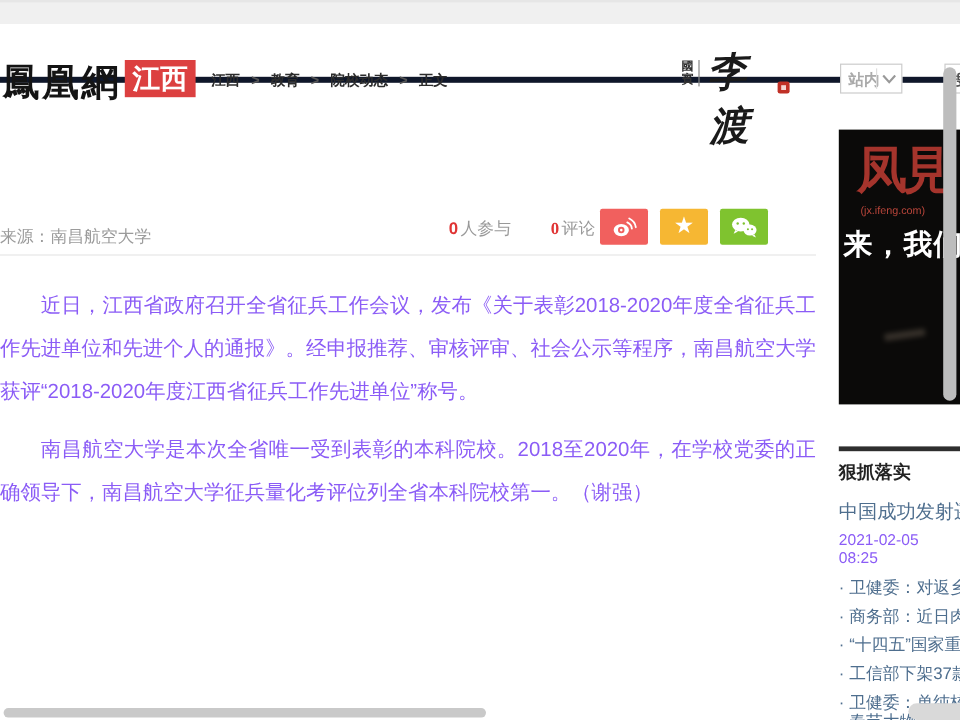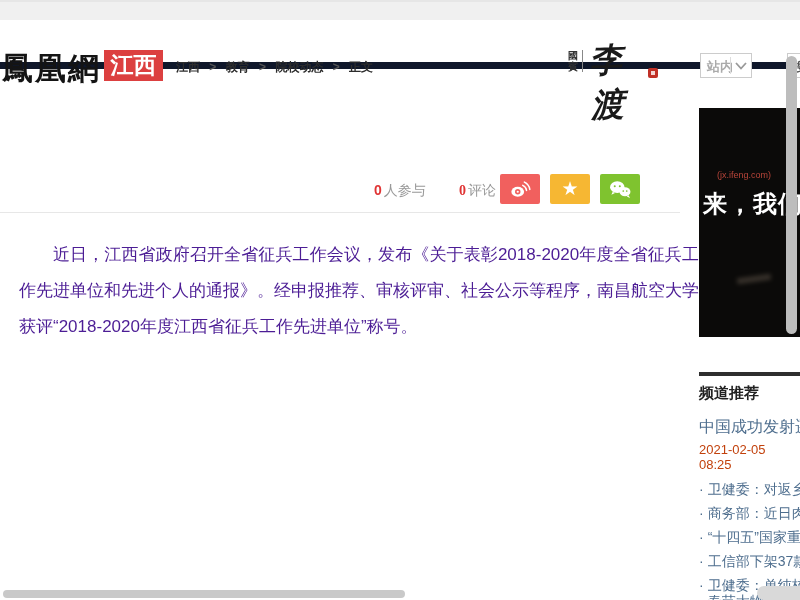--- a/index.html
+++ b/index.html
@@ -6,21 +6,21 @@
   html,body { width:800px; height:600px; }
   body { font-family:"Liberation Sans", sans-serif; background:#fff; }
   #viewport { position:relative; width:800px; height:600px; overflow:hidden; background:#fff; }
 
   
   .topstrip { position:absolute; left:0; top:0; width:800px; height:20px;
               background:#f0f0f0; border-top:2px solid #e6e6e6; }
 
   
   .header { position:absolute; left:0; top:20px; width:800px; height:49px;
-            background:#fff; border-bottom:7px solid #0f172a; }
+            background:#fff; border-bottom:5px solid #0f172a; }
   .logo-text { position:absolute; left:2px; top:28px; font-family:"Liberation Serif", serif;
                font-weight:700; font-size:31px; color:#141414; letter-spacing:2px; }
   .logo-badge { position:absolute; left:104px; top:30px; width:59px; height:31px;
                 background:#dc4040; color:#fff; font-family:"Liberation Serif", serif;
                 font-weight:700; font-size:23px; text-align:center; line-height:31px; }
   .breadcrumb { position:absolute; left:176px; top:39px; font-size:12px; font-weight:700;
                 color:#2c2c2c; }
   .breadcrumb span { margin-right:6px; }
   .breadcrumb .sep { color:#555; font-weight:700; }
 
@@ -57,39 +57,39 @@
   .eng-join { left:374px; }
   .eng-comment { left:459px;font-family:Liberation Serif, serif; }
   .share-btn { position:absolute; top:174px; width:40px; height:30px; border-radius:2px;
                display:flex; align-items:center; justify-content:center; cursor:pointer; }
   .btn-weibo  { left:500px; background:#f1605e; }
   .btn-star   { left:550px; background:#f6b733; color:#fff; font-size:19px; line-height:30px; }
   .btn-wechat { left:600px; background:#7fc32f; }
   .meta-divider { position:absolute; left:0; top:212px; width:680px; height:1px; background:#e7e7e7; }
 
   .article-body { position:absolute; left:0; top:237px; width:680px; font-size:17px;
-                  color:#4c1d95; line-height:36px; text-align:justify;margin-left:19px; }
+                  color:#8b5cf6; line-height:36px; text-align:justify; }
   .article-body p { text-indent:2em; margin-bottom:12px; }
 
   
   .promo { position:absolute; left:699px; top:108px; width:101px; height:229px;
            background:#0b0a09; overflow:hidden; cursor:pointer; }
   .promo .brand { position:absolute; left:15px; top:6px; font-family:"Liberation Serif", serif;
                   font-weight:700; font-size:42px; color:#a5342c; letter-spacing:-4px; }
   .promo .brand-sub { position:absolute; left:18px; top:62px; font-size:9px; color:#b8453a; }
   .promo .caption { position:absolute; left:4px; top:80px; font-size:24px; font-weight:700;
                     color:#fff; white-space:nowrap; letter-spacing:1px; }
   .promo .glint { position:absolute; left:38px; top:168px; width:34px; height:6px;
                   background:#6b5f52; opacity:.45; transform:rotate(-8deg); filter:blur(2px); }
 
   .side-bar-rule { position:absolute; left:699px; top:372px; width:101px; height:4px; background:#2e2e2e; }
   .side-title { position:absolute; left:699px; top:384px; font-size:15px; font-weight:700; color:#222; }
   .side-featured { position:absolute; left:699px; top:417px; font-size:16px; color:#4e6e8e;
                    white-space:nowrap; cursor:pointer; }
-  .side-time { position:absolute; left:699px; top:442px; font-size:13px; color:#c2410c; }
+  .side-time { position:absolute; left:699px; top:442px; font-size:13px; color:#8b5cf6; }
   .side-item { position:absolute; left:699px; font-size:14px; color:#4e6e8e; white-space:nowrap;
                cursor:pointer; }
   .side-item .bullet { color:#4e6e8e; margin-right:4px; }
   .si-0 { top:481px; } .si-1 { top:505px; } .si-2 { top:529px; }
   .si-3 { top:553px; } .si-4 { top:577px; } .si-5 { top:593px; }
 
   
   .v-thumb { position:absolute; left:786px; top:56px; width:11px; height:278px;
              background:#bdbdbd; border-radius:6px; z-index:60; }
   .h-thumb { position:absolute; left:3px; top:590px; width:402px; height:8px;
@@ -136,20 +136,21 @@
         <svg width="12" height="8" viewBox="0 0 12 8">
             <polyline points="1,1 6,6.5 11,1" fill="none" stroke="#999" stroke-width="1.8"></polyline>
           </svg>
       </span>
     </div>
     <div class="searchbox">
       <span class="lbl">搜索</span>
     </div>
   </div>
 
+  <div class="meta-src">来源：南昌航空大学</div>
 
   <div class="engage eng-join">
     <b>0</b><span>人参与</span>
   </div>
   <div class="engage eng-comment">
     <b>0</b><span>评论</span>
   </div>
 
   <div class="share-btn btn-weibo">
     <span>
@@ -177,30 +178,32 @@
         <circle cx="16.6" cy="13.2" r="0.95" fill="#7fc32f"></circle>
         <circle cx="20.4" cy="13.2" r="0.95" fill="#7fc32f"></circle>
       </svg>
     </span>
   </div>
 
   <div class="meta-divider"></div>
 
   <div class="article-body">
     <p>近日，江西省政府召开全省征兵工作会议，发布《关于表彰2018-2020年度全省征兵工作先进单位和先进个人的通报》。经申报推荐、审核评审、社会公示等程序，南昌航空大学获评“2018-2020年度江西省征兵工作先进单位”称号。</p>
+    <p>南昌航空大学是本次全省唯一受到表彰的本科院校。2018至2020年，在学校党委的正确领导下，南昌航空大学征兵量化考评位列全省本科院校第一。（谢强）</p>
   </div>
 
   <div class="promo">
+    <div class="brand">凤見</div>
     <div class="brand-sub">(jx.ifeng.com)</div>
     <div class="caption">来，我们</div>
     <div class="glint"></div>
   </div>
 
   <div class="side-bar-rule"></div>
-  <div class="side-title">频道推荐</div>
+  <div class="side-title">狠抓落实</div>
   <div class="side-featured">中国成功发射遥</div>
   <div class="side-time">2021-02-05 08:25</div>
 
   <div class="side-item si-0">
     <span class="bullet">·</span><span>卫健委：对返乡群</span>
   </div>
   <div class="side-item si-1">
     <span class="bullet">·</span><span>商务部：近日肉蛋</span>
   </div>
   <div class="side-item si-2">

